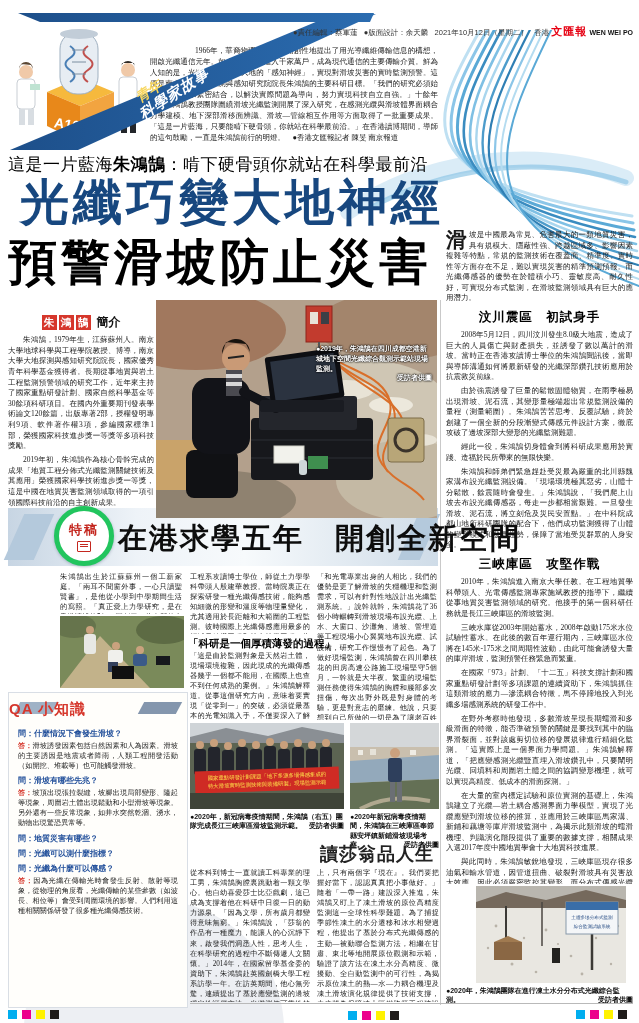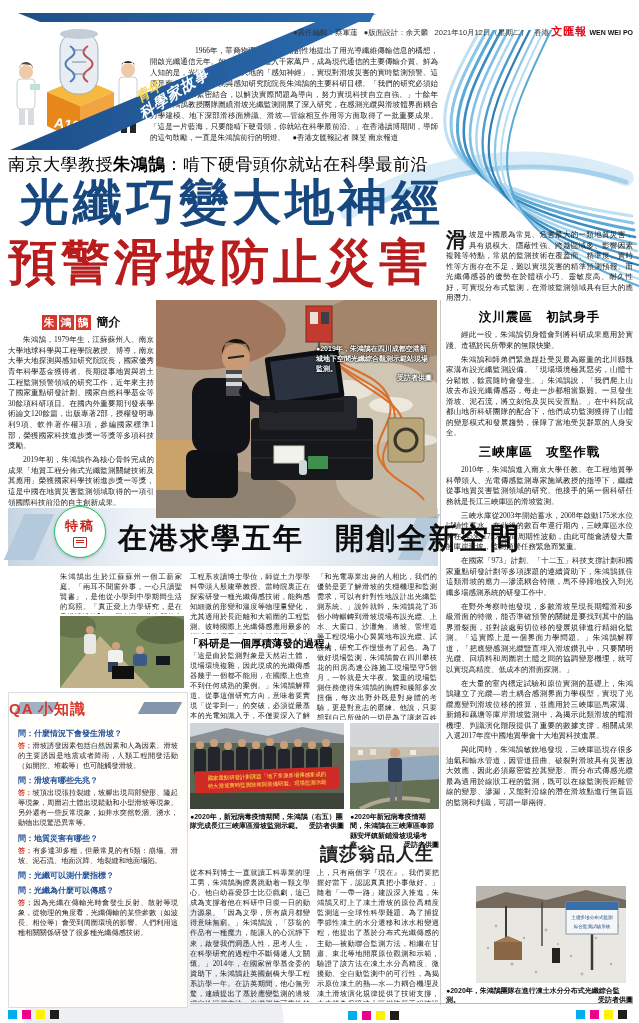--- a/index.html
+++ b/index.html
@@ -15,21 +15,21 @@
   .brand-en{font-weight:bold;color:#111;font-size:7px;}
   .ribbon-text{transform:rotate(-33deg);transform-origin:left top;font-family:"Liberation Sans",sans-serif;
                font-weight:bold;line-height:1.05;white-space:nowrap;}
   .ribbon-text .l1{color:#f7d65e;font-size:14px;display:block;margin-left:6px;font-style:italic;}
   .ribbon-text .l2{color:#ffffff;font-size:15px;display:block;font-style:italic;letter-spacing:1px;}
   
   .kicker{font-size:17px;color:#000;letter-spacing:0.5px;white-space:nowrap;}
   .kicker b{font-weight:bold;}
   .hl{font-family:"Liberation Sans",sans-serif;font-weight:900;font-size:49px;letter-spacing:4px;white-space:nowrap;line-height:1;}
   .hl1{color:#17477f;}
-  .hl2{color:#b91c1c;}
+  .hl2{color:#000000;}
   
   .bio-title{display:flex;align-items:center;justify-content:center;gap:2px;margin-bottom:4px;}
   .bio-sq{width:15px;height:15px;background:#d6372c;color:#fff;font-family:"Liberation Sans",sans-serif;
           font-weight:bold;font-size:10.5px;display:flex;align-items:center;justify-content:center;}
   .bio-suffix{font-family:"Liberation Sans",sans-serif;font-weight:bold;font-size:12px;margin-left:4px;color:#111;}
   
   .cap{font-family:"Liberation Sans",sans-serif;font-weight:bold;font-size:7px;line-height:1.35;color:#111;}
   .cap .credit{float:right;}
   .photo{overflow:hidden;background:#888;}
   .overlay-cap{position:absolute;right:5px;top:44px;width:116px;color:#fff;font-family:"Liberation Sans",sans-serif;
@@ -38,21 +38,21 @@
   .overlay-cap .credit{display:block;text-align:right;}
   
   .col-r p{margin:0 0 3.5px 0;}
   .col-r .sec-h{font-family:"Liberation Sans",sans-serif;font-weight:900;font-size:12.5px;text-align:center;
                 letter-spacing:1px;color:#000;margin:5px 0 4px 0;}
   .dropcap{float:left;font-size:21px;font-weight:bold;line-height:0.95;padding:1px 2px 0 0;}
   
   .feat-band{background:linear-gradient(90deg,#c7d5e3 0%,#eef3f8 30%,#f7fafc 55%,#cfdce8 100%);}
   .feat-accent{position:absolute;background:#b4c9dc;transform:skewX(-24deg);}
   .feat-title{font-family:"Liberation Sans",sans-serif;font-weight:900;font-size:29px;letter-spacing:2px;color:#0d0d0d;white-space:nowrap;}
-  .badge{width:50px;height:50px;border-radius:50%;background:#fff;border:1px solid #22c55e;
+  .badge{width:50px;height:50px;border-radius:50%;background:#fff;border:5px solid #22c55e;
          box-shadow:0 1px 3px rgba(60,80,110,.35);display:flex;flex-direction:column;align-items:center;justify-content:center;}
   .badge .t{color:#c4271f;font-family:"Liberation Sans",sans-serif;font-weight:bold;font-size:13px;letter-spacing:2px;}
   .badge .stamp{width:12px;height:9px;border:1px solid #c4271f;border-radius:1px;margin-top:2px;position:relative;}
   .badge .stamp:after{content:"";position:absolute;left:2px;top:2px;right:2px;height:1px;background:#c4271f;box-shadow:0 2px 0 #c4271f;}
   .mid-h{font-family:"Liberation Sans",sans-serif;font-weight:900;font-size:10.5px;white-space:nowrap;color:#000;}
   .sub-h{font-family:"Liberation Sans",sans-serif;font-weight:900;font-size:18px;letter-spacing:1px;color:#222;white-space:nowrap;}
   .feat-txt{font-size:7.2px;line-height:1.4;}
   
   .qa-box{background:#fffefb;border:1px solid #d9dee5;}
   .qa-title-row{position:relative;margin:7px 0 4px 0;height:18px;}
@@ -151,21 +151,21 @@
     <span>2021年10月12日（星期二）</span>
     <span>&nbsp;</span>
     <span>香港</span>
     <span class="brand">文匯報</span>
     <span class="brand-en">WEN WEI PO</span>
   </div>
 
   <div class="abs jt" style="left:150px;top:46px;width:288px;height:106px;font-size:7.5px;line-height:1.45;z-index:2;text-indent:6em;">1966年，華裔物理學家高錕開創性地提出了用光導纖維傳輸信息的構想，開啟光纖通信元年。如今，光纖已進入千家萬戶，成為現代通信的主要傳輸介質。鮮為人知的是，光纖還能夠作為大地的「感知神經」，實現對滑坡災害的實時監測預警。這便是南京大學大地探測與感知研究院院長朱鴻鵠的主要科研目標。「我們的研究必須始終與國家需求緊密結合，以解決實際問題為導向，努力實現科技自立自強。」十餘年來，朱鴻鵠教授團隊圍繞滑坡光纖監測開展了深入研究，在感測光纜與滑坡體界面耦合力學建模、地下深部滑移面辨識、滑坡—管線相互作用等方面取得了一批重要成果。「這是一片藍海，只要能啃下硬骨頭，你就站在科學最前沿。」在香港讀博期間，導師的這句鼓勵，一直是朱鴻鵠前行的明燈。　●香港文匯報記者 陳旻 南京報道</div>
 
   <div class="abs kicker" style="left:8px;top:153px;width:432px;z-index:2;">
-    <span>南京大學教授</span><b>朱鴻鵠</b><span>：啃下硬骨頭你就站在科學最前沿</span>
+    <span>這是一片藍海</span><b>朱鴻鵠</b><span>：啃下硬骨頭你就站在科學最前沿</span>
   </div>
   <div class="abs hl hl1" style="left:20px;top:178px;z-index:2;">光纖巧變大地神經</div>
   <div class="abs hl hl2" style="left:8px;top:238px;z-index:2;">預警滑坡防止災害</div>
 
   <div class="abs" style="left:8px;top:314px;width:146px;height:202px;overflow:hidden;z-index:2;">
     <div class="bio-title">
       <span class="bio-sq">朱</span>
       <span class="bio-sq">鴻</span>
       <span class="bio-sq">鵠</span>
       <span class="bio-suffix">簡介</span>
@@ -228,20 +228,22 @@
       <span>●2019年，朱鴻鵠在四川成都空港新城地下空間光纖綜合觀測示範站現場監測。</span>
       <span class="credit">受訪者供圖</span>
     </div>
   </div>
 
   <div class="abs vline" style="left:440px;top:300px;height:705px;z-index:1;"></div>
 
   <div class="abs jt col-r" style="left:446px;top:230px;width:187px;height:654px;font-size:7.5px;line-height:1.4;z-index:2;">
     <p><span class="dropcap">滑</span><span>坡是中國最為常見、危害最大的一類地質災害，具有規模大、隱蔽性強、跨越區域多、影響因素複雜等特點，常規的監測技術在覆蓋面、精準度、實時性等方面存在不足，難以實現災害的精準預測預報。而光纖傳感器的優勢在於體積小巧、靈敏度高、耐久性好，可實現分布式監測，在滑坡監測領域具有巨大的應用潛力。</span></p>
     <div class="sec-h">汶川震區　初試身手</div>
+    <p class="ind">2008年5月12日，四川汶川發生8.0級大地震，造成了巨大的人員傷亡與財產損失，並誘發了數以萬計的滑坡。當時正在香港攻讀博士學位的朱鴻鵠聞訊後，當即與導師溝通如何將最新研發的光纖深部鑽孔技術應用於抗震救災前線。</p>
+    <p class="ind">由於強震誘發了巨量的鬆散固體物質，在雨季極易出現滑坡、泥石流，其變形量極端超出常規監測設備的量程（測量範圍）。朱鴻鵠苦苦思考、反覆試驗，終於創建了一個全新的分段漸變式傳感元件設計方案，徹底攻破了邊坡深部大變形的光纖監測難題。</p>
     <p class="ind">經此一役，朱鴻鵠切身體會到將科研成果應用於實踐、造福於民所帶來的無限快樂。</p>
     <p class="ind">朱鴻鵠和師弟們緊急趕赴受災最為嚴重的北川縣魏家溝布設光纖監測設備。「現場環境極其惡劣，山體十分鬆散，餘震隨時會發生。」朱鴻鵠說，「我們爬上山坡去布設光纖傳感器，每走一步都相當艱難。一旦發生滑坡、泥石流，將立刻危及災民安置點。」在中科院成都山地所科研團隊的配合下，他們成功監測獲得了山體的變形模式和發展趨勢，保障了當地受災群眾的人身安全。</p>
     <div class="sec-h">三峽庫區　攻堅作戰</div>
     <p class="ind">2010年，朱鴻鵠進入南京大學任教。在工程地質學科帶頭人、光電傳感監測專家施斌教授的指導下，繼續從事地質災害監測領域的研究。他接手的第一個科研任務就是長江三峽庫區的滑坡監測。</p>
     <p class="ind">三峽水庫從2003年開始蓄水，2008年啟動175米水位試驗性蓄水。在此後的數百年運行期內，三峽庫區水位將在145米-175米之間周期性波動，由此可能會誘發大量的庫岸滑坡，監測預警任務緊急而繁重。</p>
     <p class="ind">在國家「973」計劃、「十二五」科技支撐計劃和國家重點研發計劃等多項課題的連續資助下，朱鴻鵠抓住這類滑坡的應力—滲流耦合特徵，馬不停蹄地投入到光纖多場感測系統的研發工作中。</p>
     <p class="ind">在野外考察時他發現，多數滑坡呈現長期蠕滑和多級滑面的特徵，能否準確預警的關鍵是要找到其中的臨界滑裂面，並對該處剪切位移的發展規律進行精細化監測。「這實際上是一個界面力學問題。」朱鴻鵠解釋道，「把應變感測光纜豎直埋入滑坡鑽孔中，只要闡明光纜、回填料和周圍岩土體之間的協調變形機理，就可以實現高精度、低成本的滑面探測。」</p>
     <p class="ind">在大量的室內標定試驗和原位實測的基礎上，朱鴻鵠建立了光纜—岩土耦合感測界面力學模型，實現了光纜應變到滑坡位移的推算，並應用於三峽庫區馬家溝、新鋪和藕塘等庫岸滑坡監測中，為揭示此類滑坡的蠕滑機理、判識演化階段提供了重要的數據支撐，相關成果入選2017年度中國地質學會十大地質科技進展。</p>
     <p class="ind">與此同時，朱鴻鵠敏銳地發現，三峽庫區現存很多油氣和輸水管道，因管道扭曲、破裂對滑坡具有災害放大效應，因此必須嚴密監控其變形。而分布式傳感光纜最為適用於線狀工程的監測，既可以在線監測長距離管線的變形、滲漏，又能對沿線的潛在滑坡點進行無盲區的監測和判識，可謂一舉兩得。</p>
 
@@ -400,21 +402,20 @@
   <div class="abs qa-box" style="left:8px;top:692px;width:178px;height:314px;overflow:hidden;z-index:3;">
     <div class="qa-title-row">
       <span class="qa-title">QA 小知識</span>
     </div>
     <div class="qa-items">
       <div class="qa-q"><span>問：</span><span>什麼情況下會發生滑坡？</span></div>
       <div class="qa-a"><span class="al">答：</span><span>滑坡誘發因素包括自然因素和人為因素。滑坡的主要誘因是地震或者降雨，人類工程開發活動（如開挖、堆載等）也可能觸發滑坡。</span></div>
       <div class="qa-q"><span>問：</span><span>滑坡有哪些先兆？</span></div>
       <div class="qa-a"><span class="al">答：</span><span>坡頂出現張拉裂縫，坡腳出現局部變形、隆起等現象，周圍岩土體出現鬆動和小型滑坡等現象。另外還有一些反常現象，如井水突然乾涸、湧水，動物出現驚恐異常等。</span></div>
       <div class="qa-q"><span>問：</span><span>地質災害有哪些？</span></div>
-      <div class="qa-a"><span class="al">答：</span><span>有多達30多種，但最常見的有6類：崩塌、滑坡、泥石流、地面沉降、地裂縫和地面塌陷。</span></div>
       <div class="qa-q"><span>問：</span><span>光纖可以測什麼指標？</span></div>
       <div class="qa-q"><span>問：</span><span>光纖為什麼可以傳感？</span></div>
       <div class="qa-a"><span class="al">答：</span><span>因為光纖在傳輸光時會發生反射、散射等現象，從物理的角度看，光纖傳輸的某些參數（如波長、相位等）會受到周圍環境的影響。人們利用這種相關關係研發了很多種光纖傳感技術。</span></div>
     </div>
   </div>
 
   <div class="abs hline" style="left:190px;top:1003px;width:443px;z-index:2;"></div>
   <div class="abs marks" style="left:8px;top:1010px;z-index:4;">
     <span class="mark mc"></span>
     <span class="mark mm"></span>

